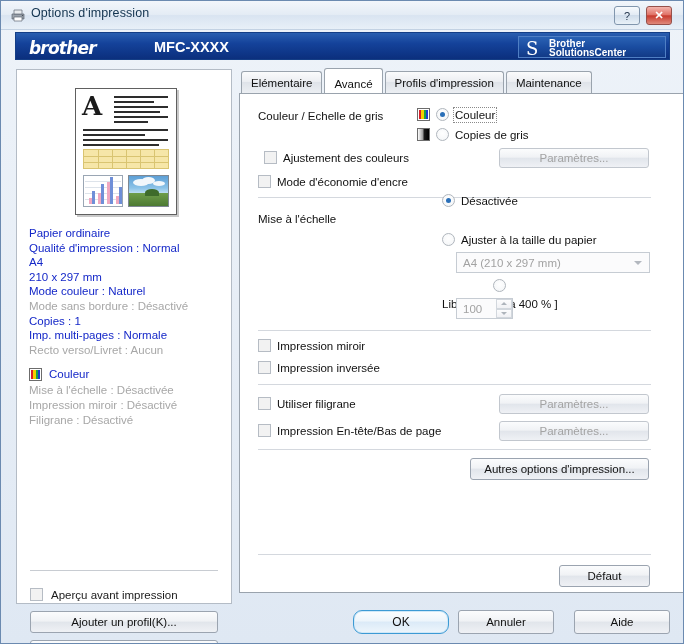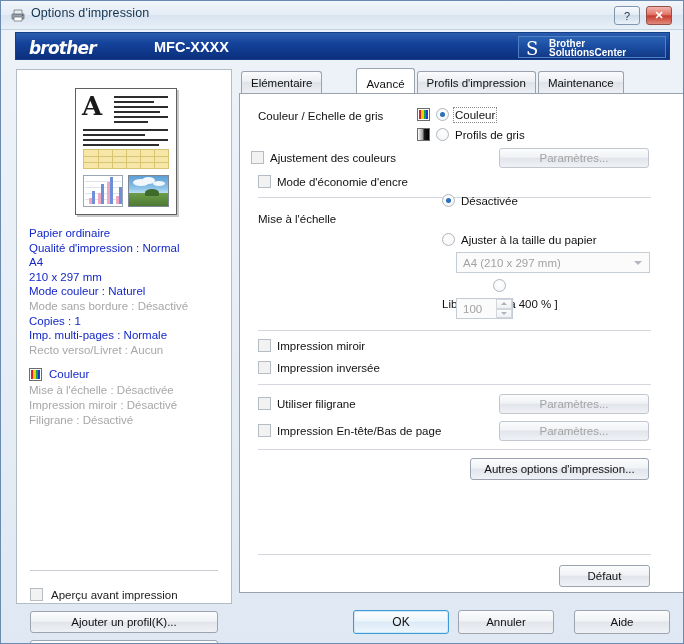--- a/index.html
+++ b/index.html
@@ -170,21 +170,21 @@
     height: 22px; box-sizing: border-box; margin-right: 2px;
     padding: 0 9px; display: flex; align-items: center;
     font-size: 11.5px; color: #111111;
     border: 1px solid #9aa3ad; border-bottom: none;
     border-radius: 3px 3px 0 0;
     background: linear-gradient(to bottom,#fafbfc 0%,#eceef2 45%,#dfe3e9 50%,#eceff3 100%);
   }
   .tab.active {
     background: #ffffff; height: 25px; margin-top: -3px;
     align-items: flex-end; padding-bottom: 3px;
-    border-color: #9aa3ad; z-index: 3; margin-left: 32px;
+    border-color: #9aa3ad; z-index: 3;
   }
   #panel {
     position: absolute; left: 238px; top: 92px; width: 512px; height: 500px;
     background: #ffffff; border: 1px solid #9aa3ad; box-sizing: border-box;
   }
   .row-label {
     position: absolute; font-size: 11.5px; color: #111111; white-space: nowrap;
   }
   .radio {
     width: 13px; height: 13px; border-radius: 50%; box-sizing: border-box;
@@ -233,21 +233,21 @@
     width: 0; height: 0; border-left: 3px solid transparent;
     border-right: 3px solid transparent; border-bottom: 3px solid #aeb4bb;
   }
   .tri-dn {
     width: 0; height: 0; border-left: 3px solid transparent;
     border-right: 3px solid transparent; border-top: 3px solid #aeb4bb;
   }
   
   #btn-ok {
     position: absolute; left: 352px; top: 609px; width: 96px; height: 24px;
-    border: 1px solid #3c9ad4; border-radius: 3px;
+    border: 1px solid #3c9ad4; border-radius: 9px;
     box-shadow: inset 0 0 0 1px #cfe8f8;
     background: linear-gradient(to bottom,#fbfdfe 0%,#edf5fb 46%,#dbeaf7 50%,#eef6fc 100%);
     font-size: 12px;
   }
   #btn-cancel { position: absolute; left: 457px; top: 609px; width: 96px; height: 24px; }
   #btn-help   { position: absolute; left: 573px; top: 609px; width: 96px; height: 24px; }
 </style>
 </head>
 <body>
 
@@ -396,24 +396,24 @@
           <i style="background:#1ba14a"></i>
           <i style="background:#1c3fd0"></i>
       </span>
       <span class="radio checked"></span>
       <span class="opt-label focus-dots">Couleur</span>
     </div>
 
     <div class="opt-row" style="left:177px; top:34px;">
       <span class="swatch-gray"></span>
       <span class="radio"></span>
-      <span class="opt-label">Profils de gris</span>
-    </div>
-
-    <div class="opt-row" style="left:11px; top:57px;">
+      <span class="opt-label">Copies de gris</span>
+    </div>
+
+    <div class="opt-row" style="left:24px; top:57px;">
       <span class="chk"></span>
       <span class="opt-label">Ajustement des couleurs</span>
     </div>
     <div class="btn btn-disabled" style="position:absolute; left:259px; top:54px; width:150px; height:20px;">
       <span>Paramètres...</span>
     </div>
 
     <div class="opt-row" style="left:18px; top:81px;">
       <span class="chk"></span>
       <span class="opt-label">Mode d'économie d'encre</span>

